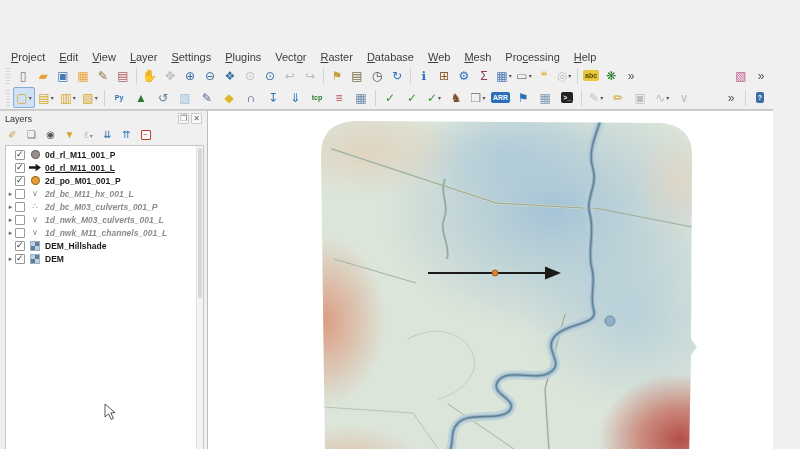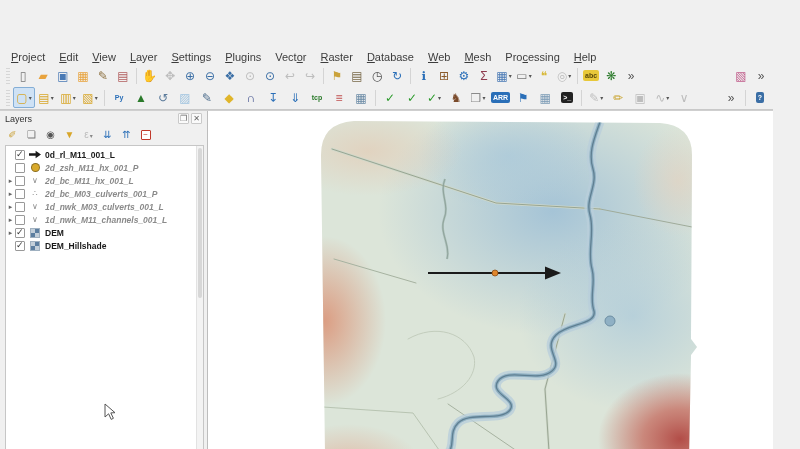--- a/index.html
+++ b/index.html
@@ -59,21 +59,21 @@
   .lyr-ico { width:12px; height:10px; margin-right:4px; flex:none; display:flex; align-items:center; justify-content:center; }
   .ico-circle { width:9px; height:9px; border-radius:50%; border:1px solid rgba(0,0,0,.35); }
   .ico-arrow  { width:12px; height:9px; clip-path:polygon(0 36%,55% 36%,55% 8%,100% 50%,55% 92%,55% 64%,0 64%); }
   .ico-square { width:10px; height:10px; border:1px solid #b5b5b5; }
   .ico-line   { width:11px; height:2px; }
   .ico-glyph  { font-size:8px; color:#8a8a8a; font-style:normal; }
   .ico-raster { width:10px; height:10px;
     background:conic-gradient(#5c7ea0 25%,#c3cfda 0 50%,#5c7ea0 0 75%,#c3cfda 0); border:1px solid #9fb0c0;}
   .lyr-label { color:#1a1a1a; }
   .lyr-label.bold { font-weight:bold; }
-  .lyr-label.underline { }
+  .lyr-label.underline { text-decoration:underline; }
   .lyr-label.off { color:#8a8a8a; font-style:italic; font-weight:600; }
 
   .vscroll { position:absolute; right:0; top:0; bottom:0; width:7px; background:#f3f3f3; border-left:1px solid #e2e2e2;}
   .vthumb { position:absolute; left:1px; right:1px; top:2px; height:150px; background:#d7d7d7; border-radius:3px; }
 
   .panel-tabs { height:18px; display:flex; align-items:flex-end; padding-left:4px; gap:1px; }
   .ptab { font-size:8.5px; padding:2px 10px 3px; border:1px solid #c2c2c2; border-bottom:none;
     background:#dedede; color:#444; border-radius:2px 2px 0 0; }
   .ptab.active { background:#f5f5f5; font-weight:bold; }
 
@@ -358,31 +358,39 @@
           <div class="pt-btn boxed">
             <span class="glyph" style="color: rgb(192, 57, 43);">−</span>
           </div>
         </div>
       <div class="layer-list">
         <div>
             <div class="lyr-row">
               <span class="lyr-exp"></span>
               <span class="lyr-chk on"></span>
               <span class="lyr-ico">
+                <span class="ico-circle" style="background: rgb(153, 143, 140);"></span>
+              </span>
+              <span class="lyr-label bold">0d_rl_M11_001_P</span>
+            </div>
+            <div class="lyr-row">
+              <span class="lyr-exp"></span>
+              <span class="lyr-chk on"></span>
+              <span class="lyr-ico">
                 <span class="ico-arrow" style="background: rgb(26, 26, 26);"></span>
               </span>
               <span class="lyr-label bold underline">0d_rl_M11_001_L</span>
             </div>
             <div class="lyr-row">
               <span class="lyr-exp"></span>
-              <span class="lyr-chk"></span>
-              <span class="lyr-ico">
-                <span class="ico-circle" style="background: rgb(216, 169, 44);"></span>
-              </span>
-              <span class="lyr-label off">2d_zsh_M11_hx_001_P</span>
+              <span class="lyr-chk on"></span>
+              <span class="lyr-ico">
+                <span class="ico-circle" style="background: rgb(227, 155, 53);"></span>
+              </span>
+              <span class="lyr-label bold">2d_po_M01_001_P</span>
             </div>
             <div class="lyr-row">
               <span class="lyr-exp">▸</span>
               <span class="lyr-chk"></span>
               <span class="lyr-ico">
                 <span class="ico-glyph">∨</span>
               </span>
               <span class="lyr-label off">2d_bc_M11_hx_001_L</span>
             </div>
             <div class="lyr-row">
@@ -403,34 +411,34 @@
             </div>
             <div class="lyr-row">
               <span class="lyr-exp">▸</span>
               <span class="lyr-chk"></span>
               <span class="lyr-ico">
                 <span class="ico-glyph">∨</span>
               </span>
               <span class="lyr-label off">1d_nwk_M11_channels_001_L</span>
             </div>
             <div class="lyr-row">
+              <span class="lyr-exp"></span>
+              <span class="lyr-chk on"></span>
+              <span class="lyr-ico">
+                <span class="ico-raster"></span>
+              </span>
+              <span class="lyr-label bold">DEM_Hillshade</span>
+            </div>
+            <div class="lyr-row">
               <span class="lyr-exp">▸</span>
               <span class="lyr-chk on"></span>
               <span class="lyr-ico">
                 <span class="ico-raster"></span>
               </span>
               <span class="lyr-label bold">DEM</span>
-            </div>
-            <div class="lyr-row">
-              <span class="lyr-exp"></span>
-              <span class="lyr-chk on"></span>
-              <span class="lyr-ico">
-                <span class="ico-raster"></span>
-              </span>
-              <span class="lyr-label bold">DEM_Hillshade</span>
             </div>
           </div>
         <div class="vscroll">
             <div class="vthumb"></div>
           </div>
       </div>
       <div class="panel-tabs">
           <div class="ptab active">Layers</div>
           <div class="ptab">Layers</div>
         </div>

